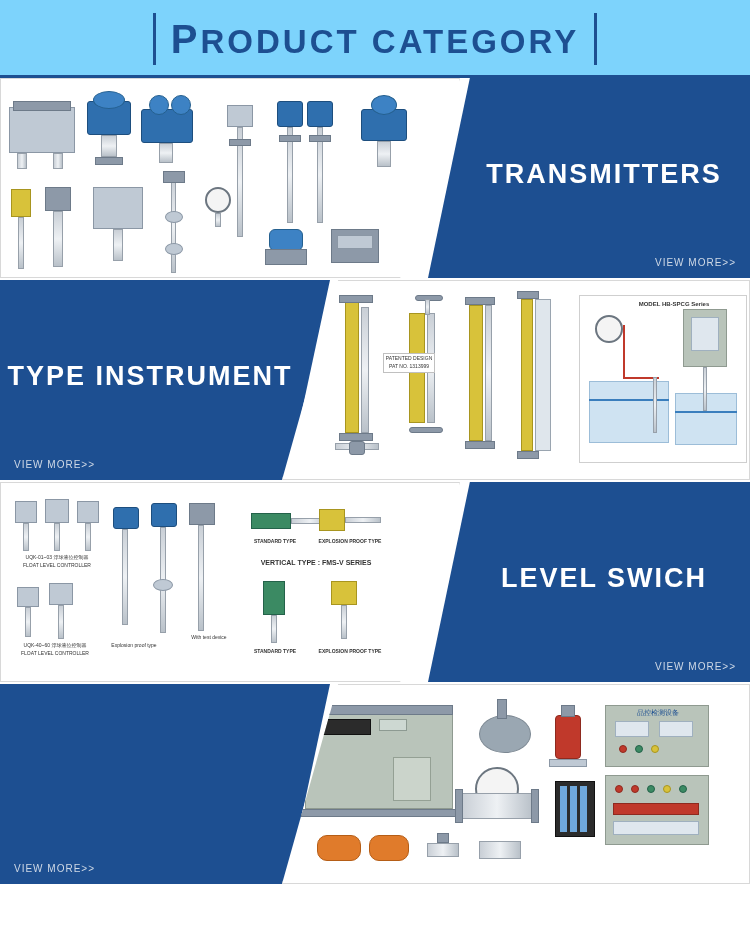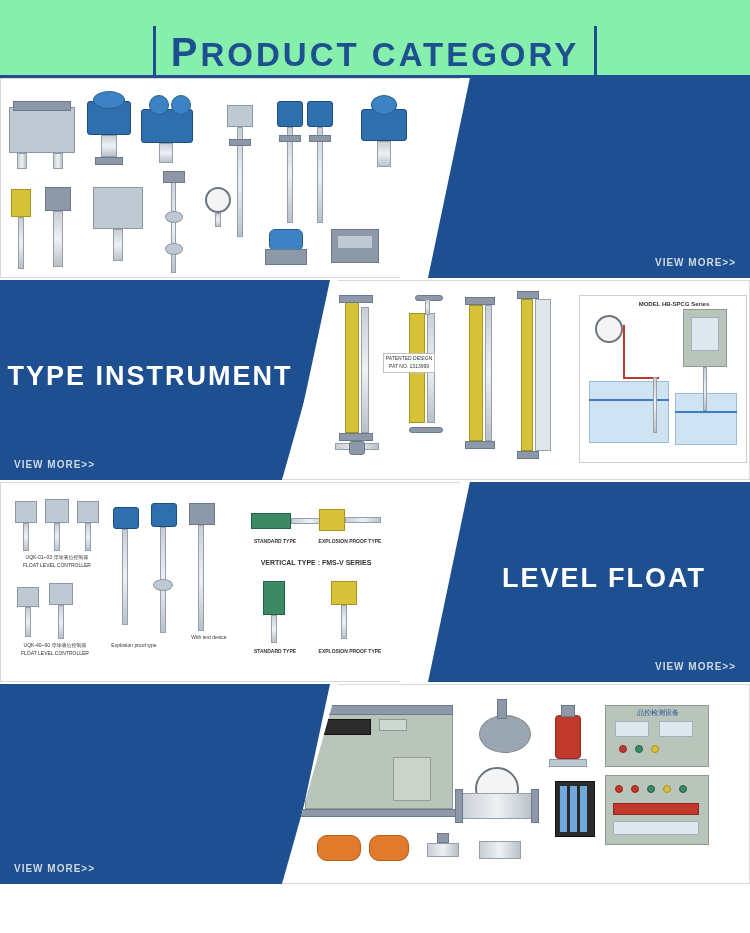--- a/index.html
+++ b/index.html
@@ -14,23 +14,23 @@
     position: relative;
     width: 750px;
     height: 933px;
     background: #ffffff;
   }
 
   
   .header {
     position: relative;
     height: 78px;
-    background: #86efac;
+    background: #7dd3fc;
     display: flex;
-    align-items: flex-end;
+    align-items: center;
     justify-content: center;
   }
   .header .title-box {
     position: relative;
     padding: 6px 18px 6px 18px;
     display: flex;
     align-items: center;
   }
   .header .title-box:before,
   .header .title-box:after {
@@ -126,21 +126,21 @@
   }
   .rowA .blue-label { padding-left: 30px; }
   .rowB .blue-label { padding-right: 30px; }
 
   .view-more {
     position: absolute;
     bottom: 10px;
     font-size: 10px;
     letter-spacing: 1px;
     color: #cfd9e6;
-    font-weight: bold;
+    font-weight: normal;
   }
   .rowA .view-more { right: 14px; }
   .rowB .view-more { left: 14px; }
 
   
   .stage {
     position: absolute;
     inset: 0;
   }
   .obj { position: absolute; }
@@ -233,20 +233,21 @@
 
         <div class="obj blue-dev2" style="left:268px;top:150px;width:34px;height:22px;border-radius:6px;"></div>
         <div class="obj box-dark" style="left:264px;top:170px;width:42px;height:16px;"></div>
 
         <div class="obj box-dark" style="left:330px;top:150px;width:48px;height:34px;"></div>
         <div class="obj box" style="left:336px;top:156px;width:36px;height:14px;"></div>
       </div>
     </div>
 
     <div class="panel-blue">
+      <div class="blue-label">TRANSMITTERS</div>
       <div class="view-more">VIEW MORE&gt;&gt;</div>
     </div>
   </div>
 
   <div class="row rowB">
 
     <div class="panel-blue">
       <div class="blue-label">TYPE INSTRUMENT</div>
       <div class="view-more">VIEW MORE&gt;&gt;</div>
     </div>
@@ -344,21 +345,21 @@
         <div class="obj steel-v" style="left:270px;top:132px;width:6px;height:28px;"></div>
         <div class="cap" style="left:244px;top:166px;width:60px;font-weight:bold;">STANDARD TYPE</div>
 
         <div class="obj yellow" style="left:330px;top:98px;width:26px;height:24px;"></div>
         <div class="obj steel-v" style="left:340px;top:122px;width:6px;height:34px;"></div>
         <div class="cap" style="left:312px;top:166px;width:74px;font-weight:bold;">EXPLOSION PROOF TYPE</div>
       </div>
     </div>
 
     <div class="panel-blue">
-      <div class="blue-label">LEVEL FLOAT</div>
+      <div class="blue-label">LEVEL SWICH</div>
       <div class="view-more">VIEW MORE&gt;&gt;</div>
     </div>
   </div>
 
   <div class="row rowB">
 
     <div class="panel-blue">
       <div class="view-more">VIEW MORE&gt;&gt;</div>
     </div>
 

